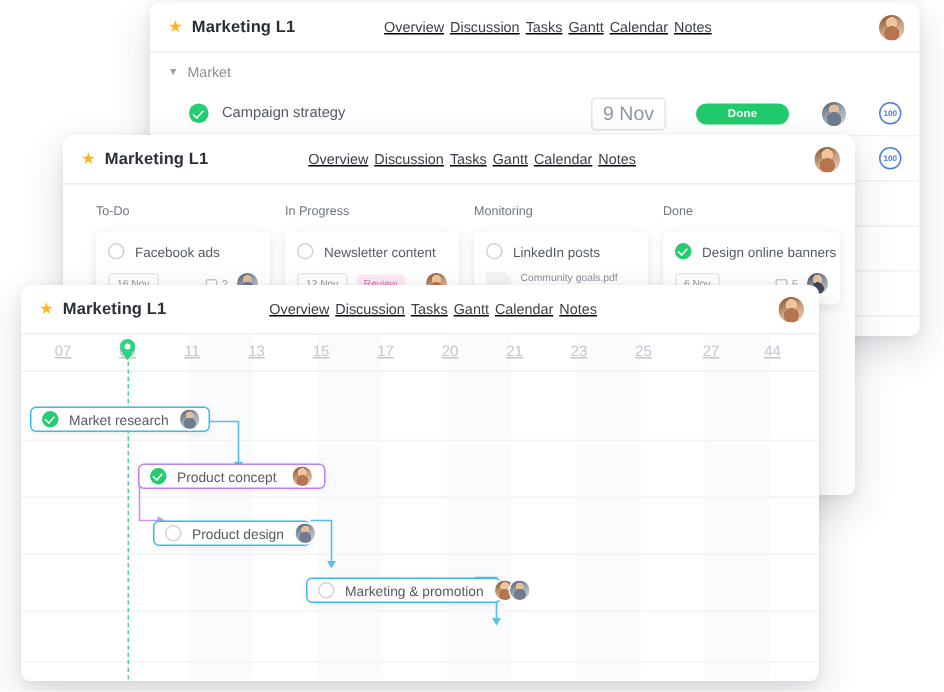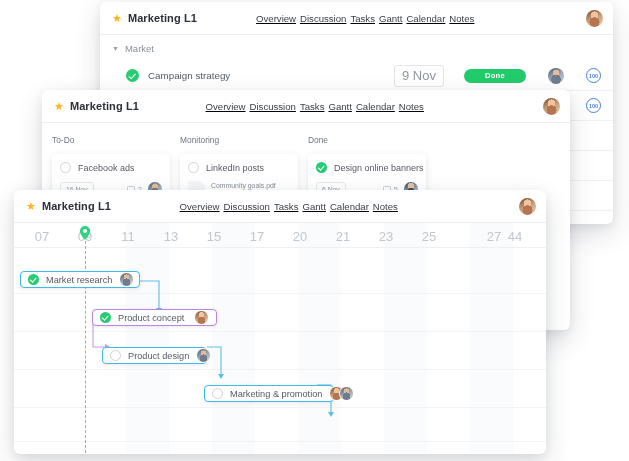--- a/index.html
+++ b/index.html
@@ -100,21 +100,21 @@
     width: 15px; height: 15px; border-radius: 50%;
     border: 1.3px solid #4a7fe0; margin-left: 22px;
     display: flex; align-items: center; justify-content: center;
     font-size: 5.4px; color: #4a7fe0; font-weight: bold;
   }
   .pct-ring.empty { border-color: #d8dce2; color: transparent; }
   .pct-ring.partial { border-color: #4a7fe0; border-right-color:#dbe3f2; }
 
   
   #card-board { left: 42px; top: 90px; width: 528px; height: 240px; }
-  .board-body { display: flex; padding: 12px 10px 0 10px; gap: 10px; }
+  .board-body { display: flex; padding: 12px 10px 0 22px; gap: 10px; }
   .board-col { width: 118px; }
   .col-title { font-size: 8.4px; color: #70767f; margin-bottom: 9px; }
   .kcard {
     background: #fff; border-radius: 4px;
     box-shadow: 0 2px 7px rgba(40,45,60,0.13);
     padding: 8px 8px 7px 8px;
   }
   .kcard-top { display: flex; align-items: center; gap: 7px; }
   .circle-empty {
     width: 11px; height: 11px; border-radius: 50%;
@@ -167,22 +167,23 @@
   .gantt-grid { position: absolute; inset: 0; }
   .gcol {
     position: absolute; top: 0; bottom: 0; width: 43px;
     background: #fafbfc;
   }
   .gline-h {
     position: absolute; left: 0; right: 0; height: 1px; background: #f2f3f5;
   }
   .axis { position: absolute; left: 0; right: 0; top: 6px; height: 20px; }
   .tick {
-    position: absolute; top: 0; font-size: 13px; color: #c2c7ce;
+    position: absolute; top: 0; font-size: 10px; color: #c2c7ce;
     transform: translateX(-50%);
+    text-decoration: underline;
   }
   .axis-rule { position: absolute; left: 0; right: 0; top: 24px; height: 1px; background: #eef0f2; }
   .today-line {
     position: absolute; top: 18px; bottom: 0; width: 0;
     border-left: 1.3px dashed #4ed98f;
   }
   .today-pin {
     position: absolute; top: 3px; width: 11px; height: 14px;
     transform: translateX(-50%);
   }
@@ -286,20 +287,34 @@
             <span class="kdate">16 Nov</span>
             <span class="kcomment">
               <span class="cmt-icon"></span>
               <span>2</span>
             </span>
             <span class="avatar k-avatar av-f2"></span>
           </div>
         </div>
       </div>
 
+      <div class="board-col">
+        <div class="col-title">In Progress</div>
+        <div class="kcard">
+          <div class="kcard-top">
+            <span class="circle-empty"></span>
+            <span class="kcard-name">Newsletter content</span>
+          </div>
+          <div class="kcard-bot">
+            <span class="kdate">12 Nov</span>
+            <span class="badge-review">Review</span>
+            <span class="avatar k-avatar av-f3" style="margin-left:auto"></span>
+          </div>
+        </div>
+      </div>
 
       <div class="board-col">
         <div class="col-title">Monitoring</div>
         <div class="kcard">
           <div class="kcard-top">
             <span class="circle-empty"></span>
             <span class="kcard-name">LinkedIn posts</span>
           </div>
           <div class="file-row">
             <span class="pdf-icon"></span>
@@ -366,21 +381,21 @@
         <span class="tick" style="left:28px">07</span>
         <span class="tick" style="left:71px">09</span>
         <span class="tick" style="left:114px">11</span>
         <span class="tick" style="left:157px">13</span>
         <span class="tick" style="left:200px">15</span>
         <span class="tick" style="left:243px">17</span>
         <span class="tick" style="left:286px">20</span>
         <span class="tick" style="left:329px">21</span>
         <span class="tick" style="left:372px">23</span>
         <span class="tick" style="left:415px">25</span>
-        <span class="tick" style="left:480px">27</span>
+        <span class="tick" style="left:460px">27</span>
         <span class="tick" style="left:501px">44</span>
       </div>
       <div class="axis-rule"></div>
 
       <div class="today-line" style="left:71px"></div>
       <div class="today-pin" style="left:71px">
         <svg width="11" height="14" viewBox="0 0 11 14">
           <path d="M5.5 0C2.6 0 .4 2.2.4 5c0 3.5 5.1 9 5.1 9s5.1-5.5 5.1-9C10.6 2.2 8.4 0 5.5 0z" fill="#2fd281"></path>
           <circle cx="5.5" cy="5" r="2" fill="#ffffff"></circle>
         </svg>

